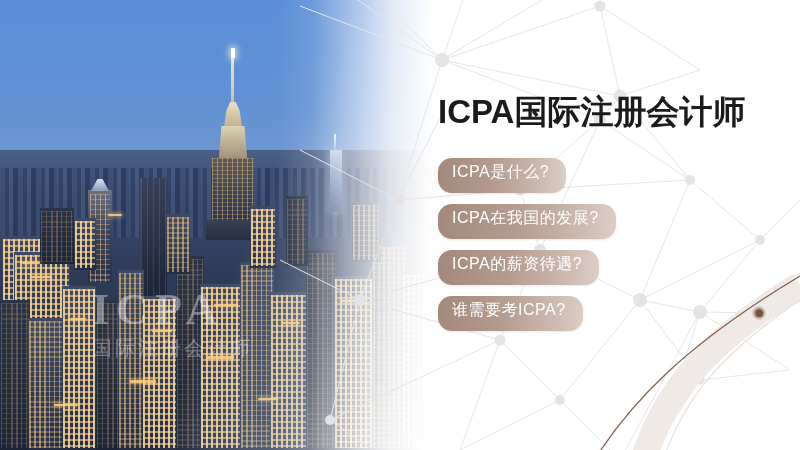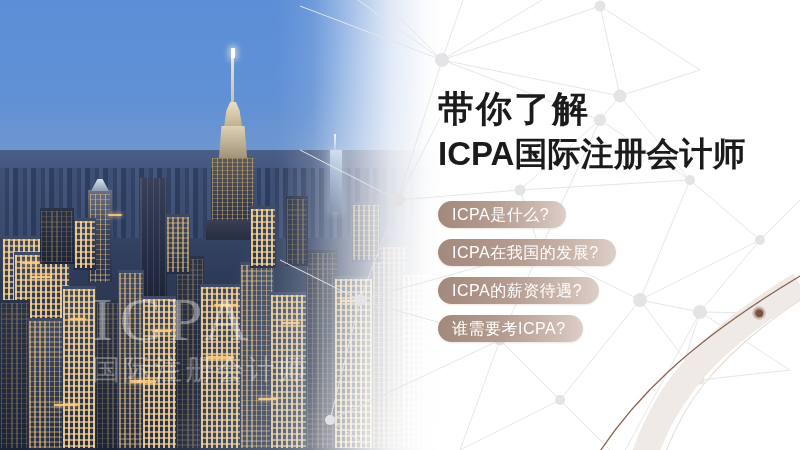--- a/index.html
+++ b/index.html
@@ -243,28 +243,28 @@
   .watermark {
     position: absolute;
     left: 92px;
     top: 288px;
     width: 230px;
     color: rgba(255,255,255,0.38);
     line-height: 1;
     user-select: none;
   }
   .wm-main {
-    font-size: 62px;
-    font-weight: 400;
+    font-size: 44px;
+    font-weight: 700;
     letter-spacing: 7px;
     font-family: "Liberation Serif", "DejaVu Serif", serif;
   }
   .wm-sub {
     margin-top: 6px;
-    font-size: 28px;
+    font-size: 20px;
     letter-spacing: 3px;
     color: rgba(255,255,255,0.34);
     font-family: "Liberation Sans", "DejaVu Sans", sans-serif;
   }
 
   
   .network {
     position: absolute;
     left: 0; top: 0;
     width: 800px; height: 450px;
@@ -296,21 +296,21 @@
     white-space: nowrap;
   }
 
   .pill-list {
     margin-top: 26px;
   }
   .pill {
     display: inline-block;
     clear: both;
     float: left;
-    height: 27px;
+    height: 35px;
     line-height: 27px;
     padding: 0 17px 0 14px;
     margin-bottom: 11px;
     border-radius: 14px;
     color: #ffffff;
     font-size: 16px;
     letter-spacing: 0.5px;
     white-space: nowrap;
     background: linear-gradient(to right, #a3897c 0%, #b59c90 45%, #cbb8ae 78%, #dccec6 100%);
     box-shadow: 0 1px 2px rgba(140,115,100,0.18);
@@ -487,21 +487,20 @@
 
   <svg class="arcs" viewBox="0 0 800 450" xmlns="http://www.w3.org/2000/svg">
     <path d="M640,470 C660,400 700,345 800,285" stroke="#efeae6" stroke-width="26" fill="none"></path>
     <path d="M660,470 C678,408 714,358 800,300" stroke="#e6e0dc" stroke-width="1.2" fill="none"></path>
     <path d="M588,470 C630,400 690,342 800,276" stroke="#8a6252" stroke-width="1.3" fill="none"></path>
   </svg>
   <div class="arc-dot"></div>
   <div class="arc-dot-core"></div>
 
   <div class="content">
-    <div class="headline-1">带你了解</div>
     <div class="headline-2">ICPA国际注册会计师</div>
 
     <div class="pill-list">
       <div class="pill">ICPA是什么?</div>
       <div class="pill">ICPA在我国的发展?</div>
       <div class="pill">ICPA的薪资待遇?</div>
       <div class="pill">谁需要考ICPA?</div>
     </div>
   </div>
 

